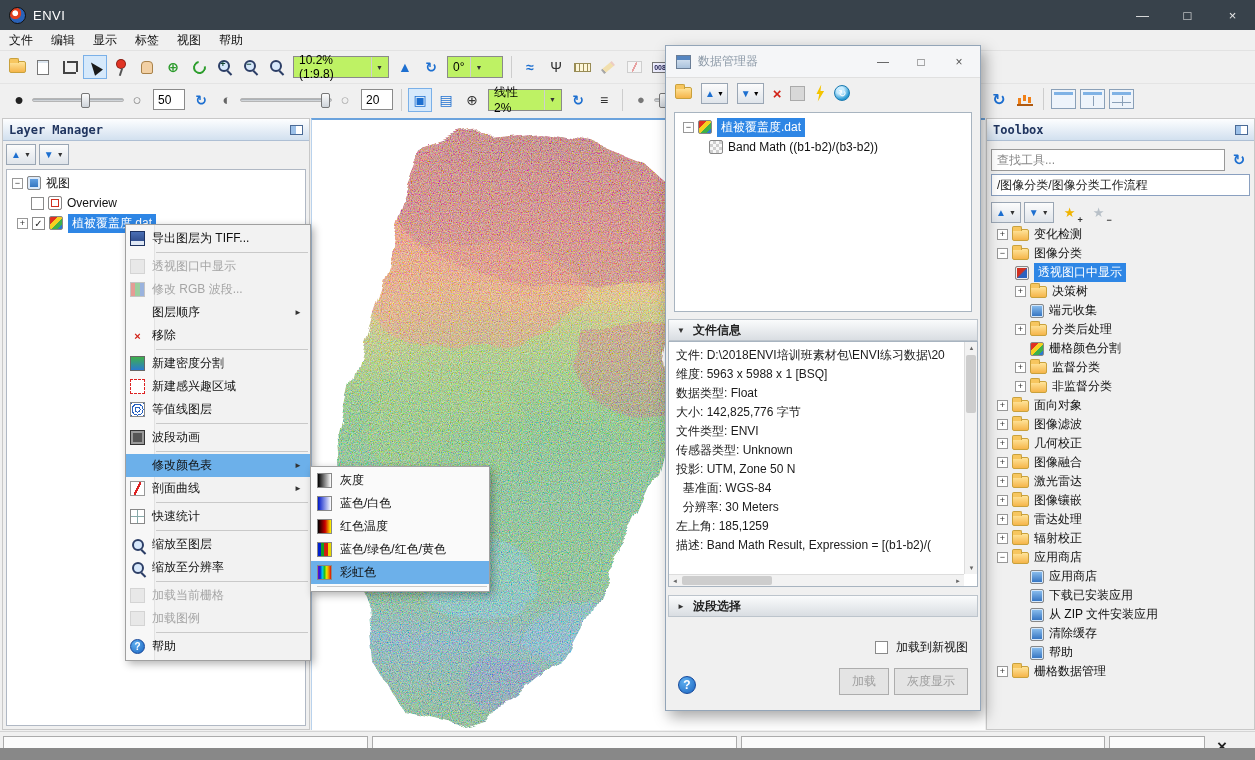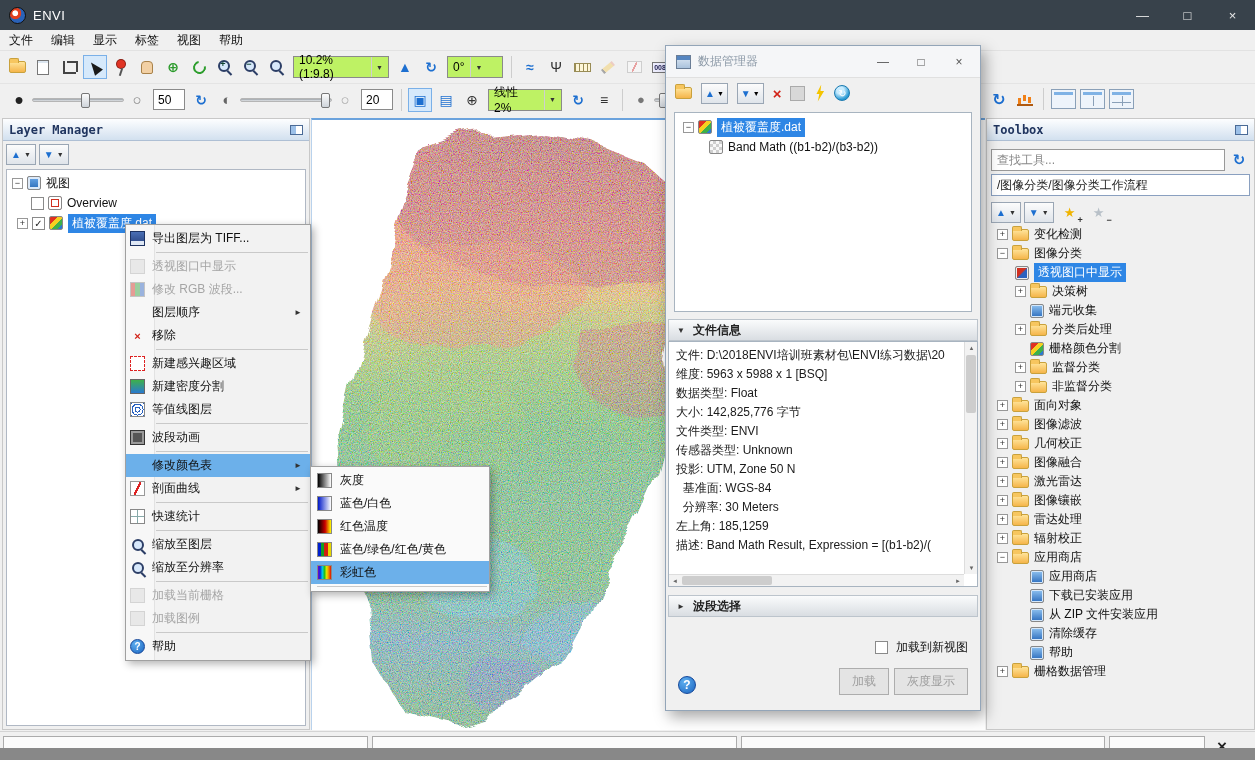--- a/index.html
+++ b/index.html
@@ -599,26 +599,26 @@
         <span class="mi"></span>
         <span class="clabel">图层顺序</span>
         <span class="carr">►</span>
       </div>
     <div class="citem">
         <span class="mi red">×</span>
         <span class="clabel">移除</span>
       </div>
     <div class="csep"></div>
     <div class="citem">
+        <span class="mi mi-dens"></span>
+        <span class="clabel">新建密度分割</span>
+      </div>
+    <div class="citem">
         <span class="mi mi-roi"></span>
         <span class="clabel">新建感兴趣区域</span>
-      </div>
-    <div class="citem">
-        <span class="mi mi-dens"></span>
-        <span class="clabel">新建密度分割</span>
       </div>
     <div class="citem">
         <span class="mi mi-cont"></span>
         <span class="clabel">等值线图层</span>
       </div>
     <div class="csep"></div>
     <div class="citem">
         <span class="mi mi-film"></span>
         <span class="clabel">波段动画</span>
       </div>

